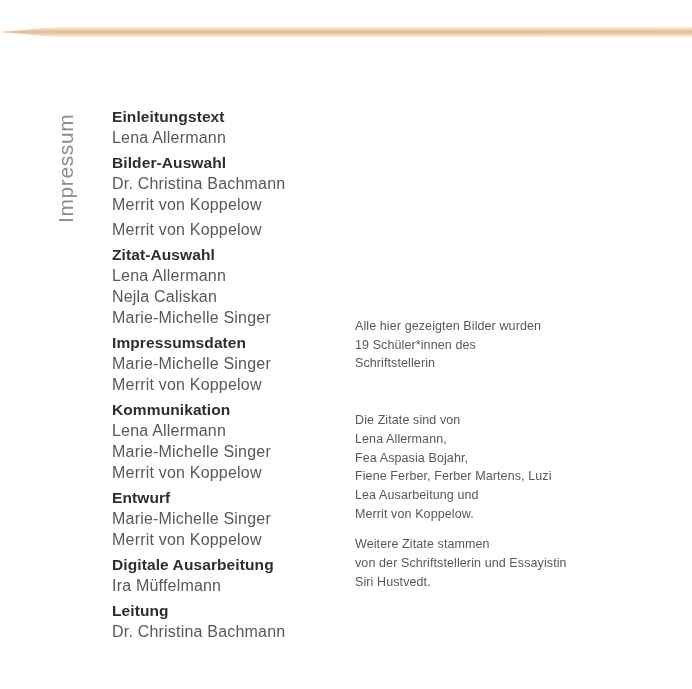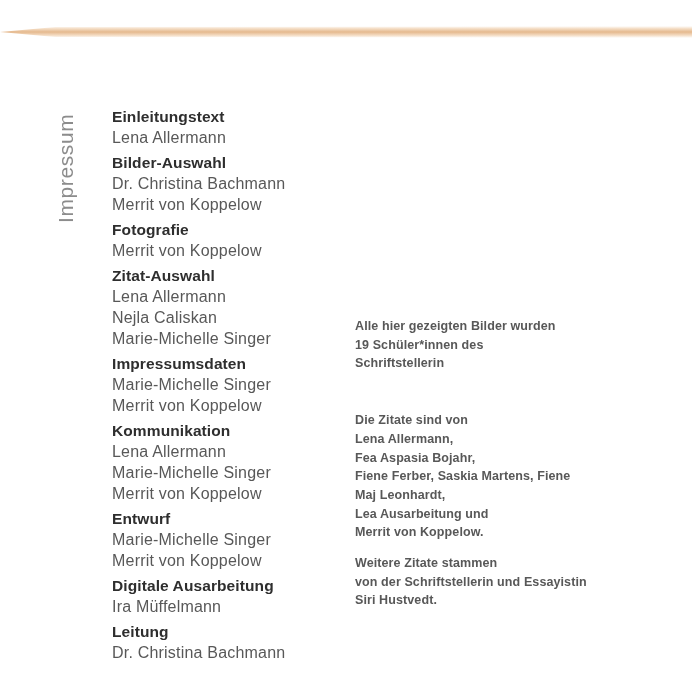--- a/index.html
+++ b/index.html
@@ -64,21 +64,21 @@
   }
 
   
   .notes-column {
     position: absolute;
     left: 355px;
     top: 317px;
     width: 270px;
     color: #585858;
   }
-  .note-paragraph { margin: 0; font-weight: bold; }
+  .note-paragraph { margin: 0; }
   .note-paragraph.p2 { margin-top: 38px; }
   .note-paragraph.p3 { margin-top: 12px; }
   .note-line {
     font-size: 12.5px;
     line-height: 18.7px;
     letter-spacing: 0.1px;
   }
 </style>
 </head>
 <body>
@@ -94,21 +94,20 @@
     <div class="credit-name">Lena Allermann</div>
   </div>
 
   <div class="credit-section">
     <div class="credit-role-heading">Bilder-Auswahl</div>
     <div class="credit-name">Dr. Christina Bachmann</div>
     <div class="credit-name">Merrit von Koppelow</div>
   </div>
 
   <div class="credit-section">
-    <div class="credit-role-heading">Fotografie</div>
     <div class="credit-name">Merrit von Koppelow</div>
   </div>
 
   <div class="credit-section">
     <div class="credit-role-heading">Zitat-Auswahl</div>
     <div class="credit-name">Lena Allermann</div>
     <div class="credit-name">Nejla Caliskan</div>
     <div class="credit-name">Marie-Michelle Singer</div>
   </div>
 
@@ -148,22 +147,21 @@
   <div class="note-paragraph p1">
     <div class="note-line">Alle hier gezeigten Bilder wurden</div>
     <div class="note-line">19 Schüler*innen des</div>
     <div class="note-line">Schriftstellerin</div>
   </div>
 
   <div class="note-paragraph p2">
     <div class="note-line">Die Zitate sind von</div>
     <div class="note-line">Lena Allermann,</div>
     <div class="note-line">Fea Aspasia Bojahr,</div>
-    <div class="note-line">Fiene Ferber, Saskia Martens, Fiene</div>
-    <div class="note-line">Maj Leonhardt,</div>
+    <div class="note-line">Fiene Ferber, Ferber Martens, Luzi</div>
     <div class="note-line">Lea Ausarbeitung und</div>
     <div class="note-line">Merrit von Koppelow.</div>
   </div>
 
   <div class="note-paragraph p3">
     <div class="note-line">Weitere Zitate stammen</div>
     <div class="note-line">von der Schriftstellerin und Essayistin</div>
     <div class="note-line">Siri Hustvedt.</div>
   </div>
 

